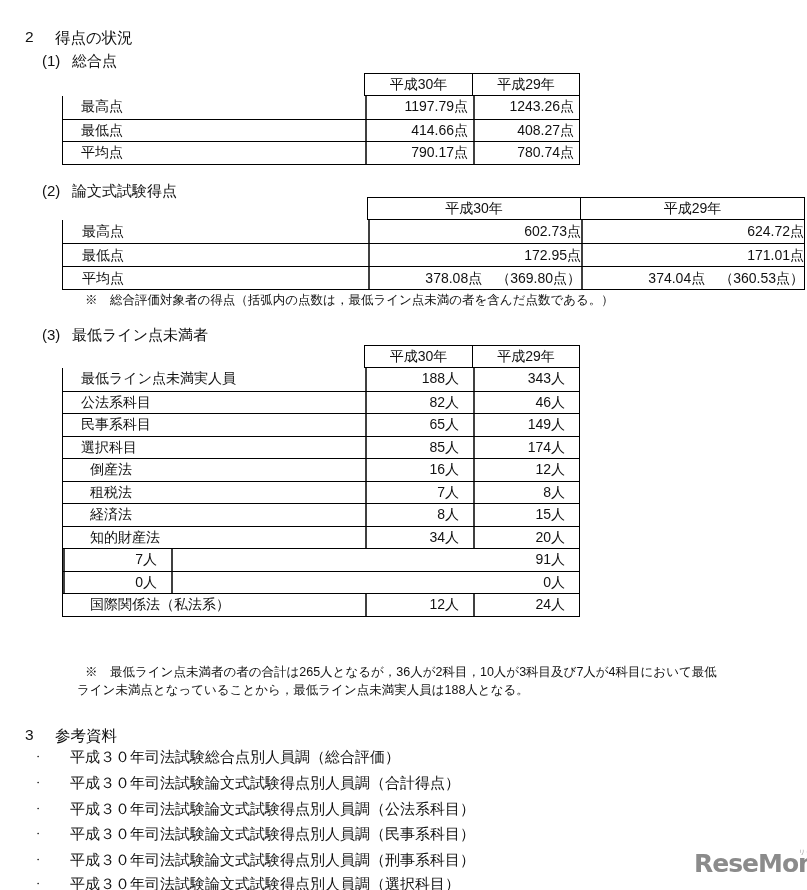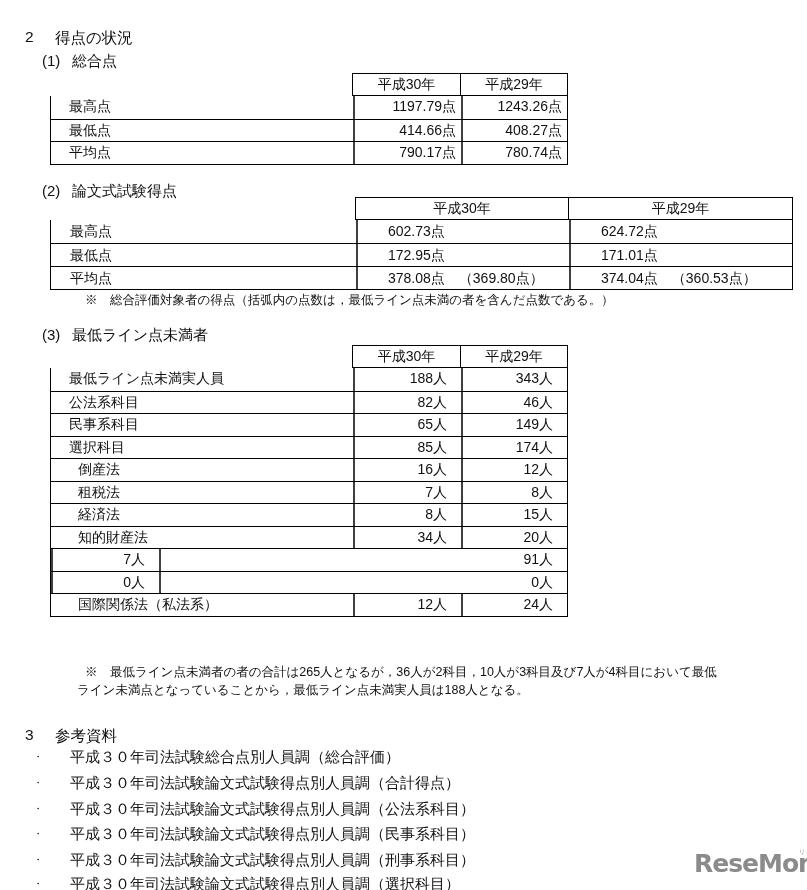--- a/index.html
+++ b/index.html
@@ -8,21 +8,21 @@
     position:relative; width:807px; height:890px; background:#ffffff;
     font-family:"Liberation Sans", sans-serif; color:#111; overflow:hidden;
   }
 
   
   .h-main { position:absolute; display:flex; font-size:15.5px; }
   .h-sub  { position:absolute; display:flex; font-size:15px; }
   .h-num  { width:30px; flex:0 0 30px; }
 
   
-  .tbl   { position:absolute; left:50px; font-size:14px; }
+  .tbl   { position:absolute; left:62px; font-size:14px; }
   .thead { display:flex; height:23px; border:1px solid #000; }
   .th    { text-align:center; line-height:21px; }
   .thead .c1 { border-right:1px solid #000; }
   .thead .c2 { flex:1; }
   .tbody { border:1px solid #000; border-top:none; }
   .trow  { display:flex; }
   .trow + .trow { border-top:1px solid #000; }
   .cl    { overflow:hidden; white-space:nowrap; }
   .cv    { border-left:2px solid #404040; overflow:hidden; white-space:nowrap; }
   .cv.last { flex:1; }
@@ -39,21 +39,21 @@
   .tbl1 .cv { width:108px; text-align:right; padding-right:5px; }
   .tbl3 .cv { width:108px; text-align:right; padding-right:14px; }
 
   
   .tbl2 { width:743px; }
   .tbl2 .thead { margin-left:305px; width:438px; }
   .tbl2 .thead .c1 { width:213px; }
   .tbl2 .tbody { width:743px; }
   .tbl2 .trow { height:23px; line-height:22px; }
   .tbl2 .cl { width:305px; padding-left:19px; }
-  .tbl2 .cv { width:213px; text-align:left; padding-left:30px; }
+  .tbl2 .cv { width:213px; text-align:right; }
 
   
   .note { position:absolute; font-size:12.5px; white-space:nowrap; }
 
   
   .ref-item { position:absolute; left:33px; display:flex; font-size:15px; line-height:19px; white-space:nowrap; }
   .bullet { flex:0 0 37px; font-size:10px; line-height:19px; }
 
   
   .logo { position:absolute; left:694px; top:851px; }

